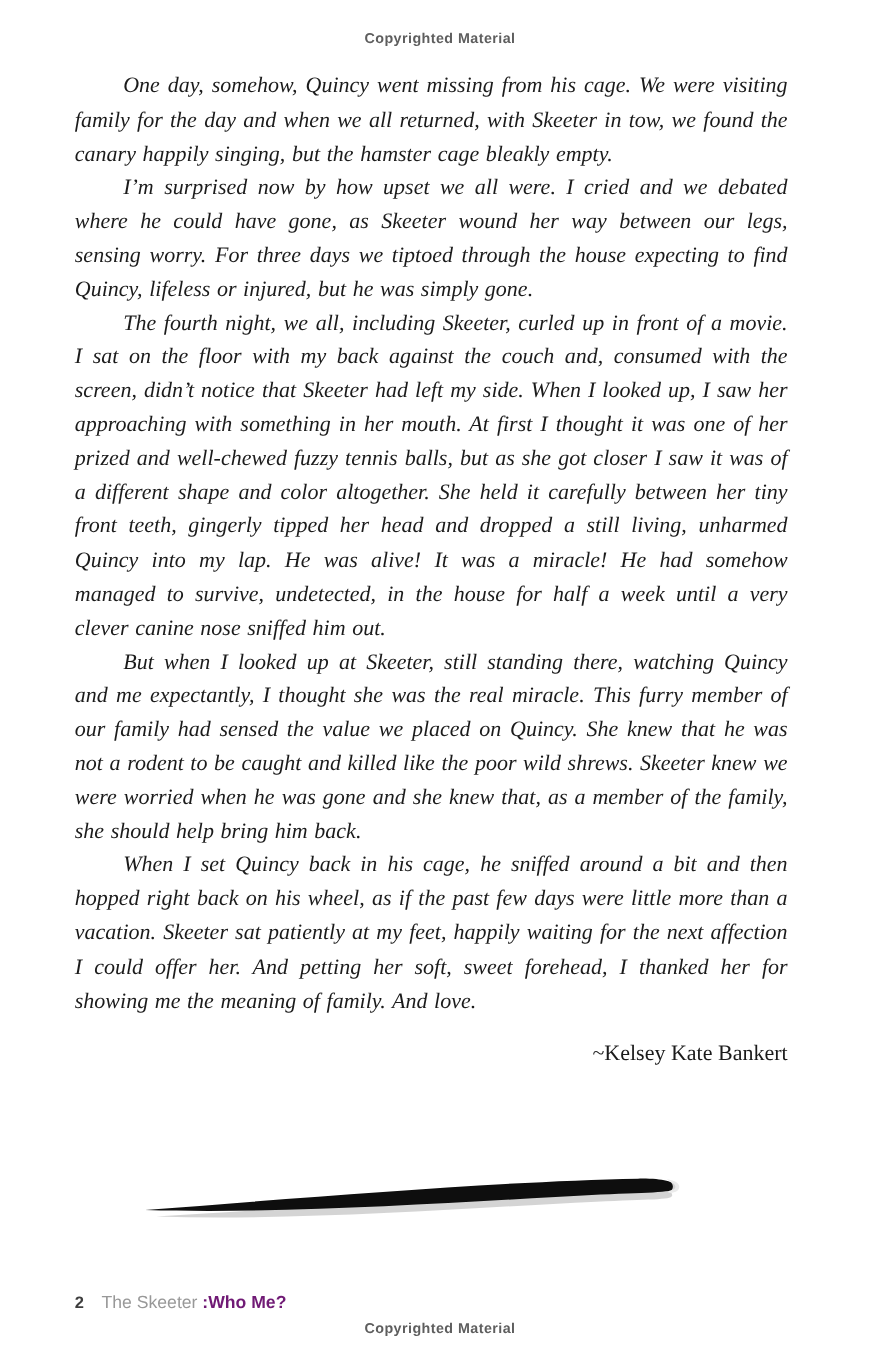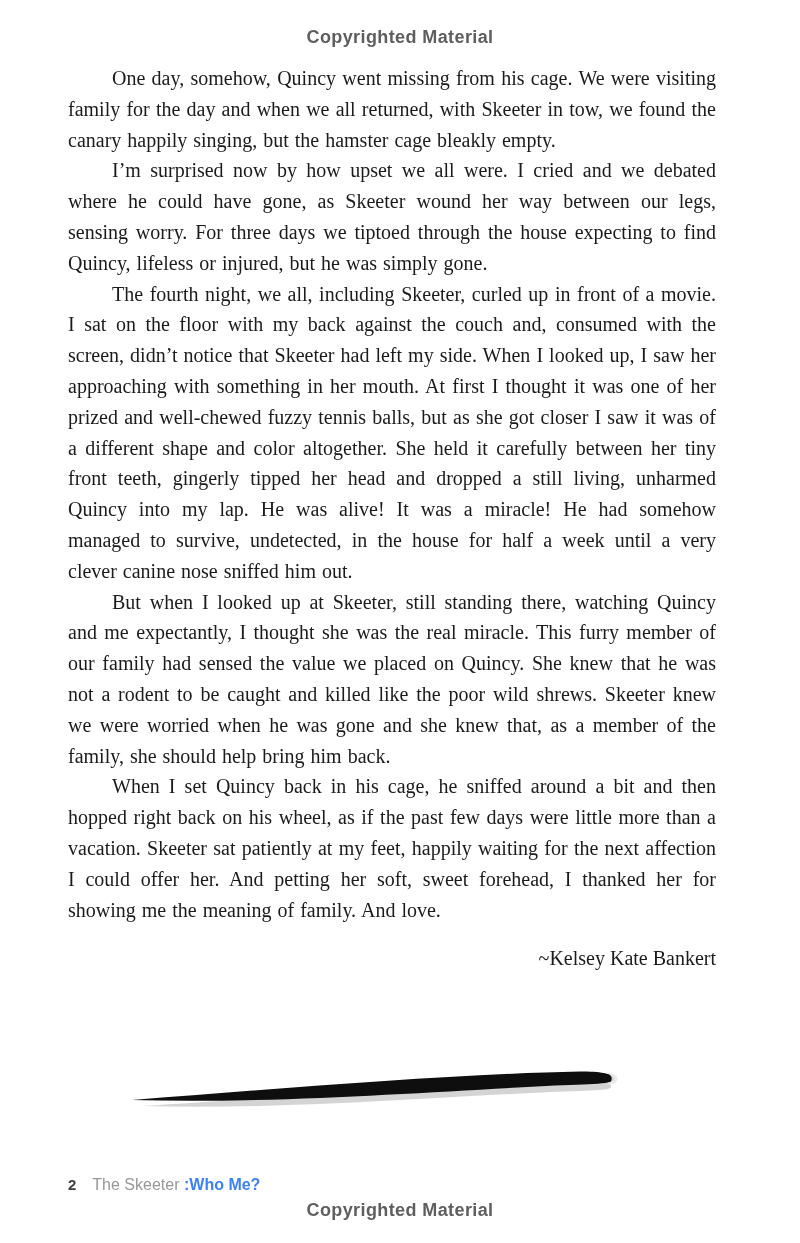--- a/index.html
+++ b/index.html
@@ -14,41 +14,42 @@
     font-family: "Liberation Serif", serif;
     color: #1c1c1c;
     overflow: hidden;
   }
   .copyright-notice {
     position: absolute;
     width: 100%;
     text-align: center;
     font-family: "Liberation Sans", sans-serif;
     font-weight: bold;
-    font-size: 18px;
+    font-size: 13px;
     letter-spacing: 0.4px;
     color: #5e5e5e;
   }
   .copyright-top { top: 27px; }
   .copyright-bottom { top: 1200px; }
 
   .text-block {
     position: absolute;
     top: 63px;
     left: 68px;
     width: 648px;
   }
   .body-par {
     margin: 0;
     font-size: 20px;
     line-height: 30.8px;
     text-align: justify;
     text-indent: 44px;
     color: #1b1b1b;
     word-spacing: 1px;
+    font-style: italic;
   }
   .attribution {
     margin-top: 22px;
     text-align: right;
     font-size: 20px;
     color: #1b1b1b;
   }
 
   .divider-wrap {
     position: absolute;
@@ -69,21 +70,21 @@
   .page-footer .page-num {
     font-weight: bold;
     font-size: 15px;
     color: #3e3e3e;
     margin-right: 16px;
   }
   .page-footer .book-title {
     color: #989898;
   }
   .page-footer .book-subtitle {
-    color: #3b82f6;
+    color: #701a75;
     font-weight: bold;
   }
 </style>
 </head>
 <body>
 
 <div class="copyright-notice copyright-top">Copyrighted Material</div>
 
 <div class="text-block">
   <p class="body-par">One day, somehow, Quincy went missing from his cage. We were visiting family for the day and when we all returned, with Skeeter in tow, we found the canary happily singing, but the hamster cage bleakly empty.</p>

